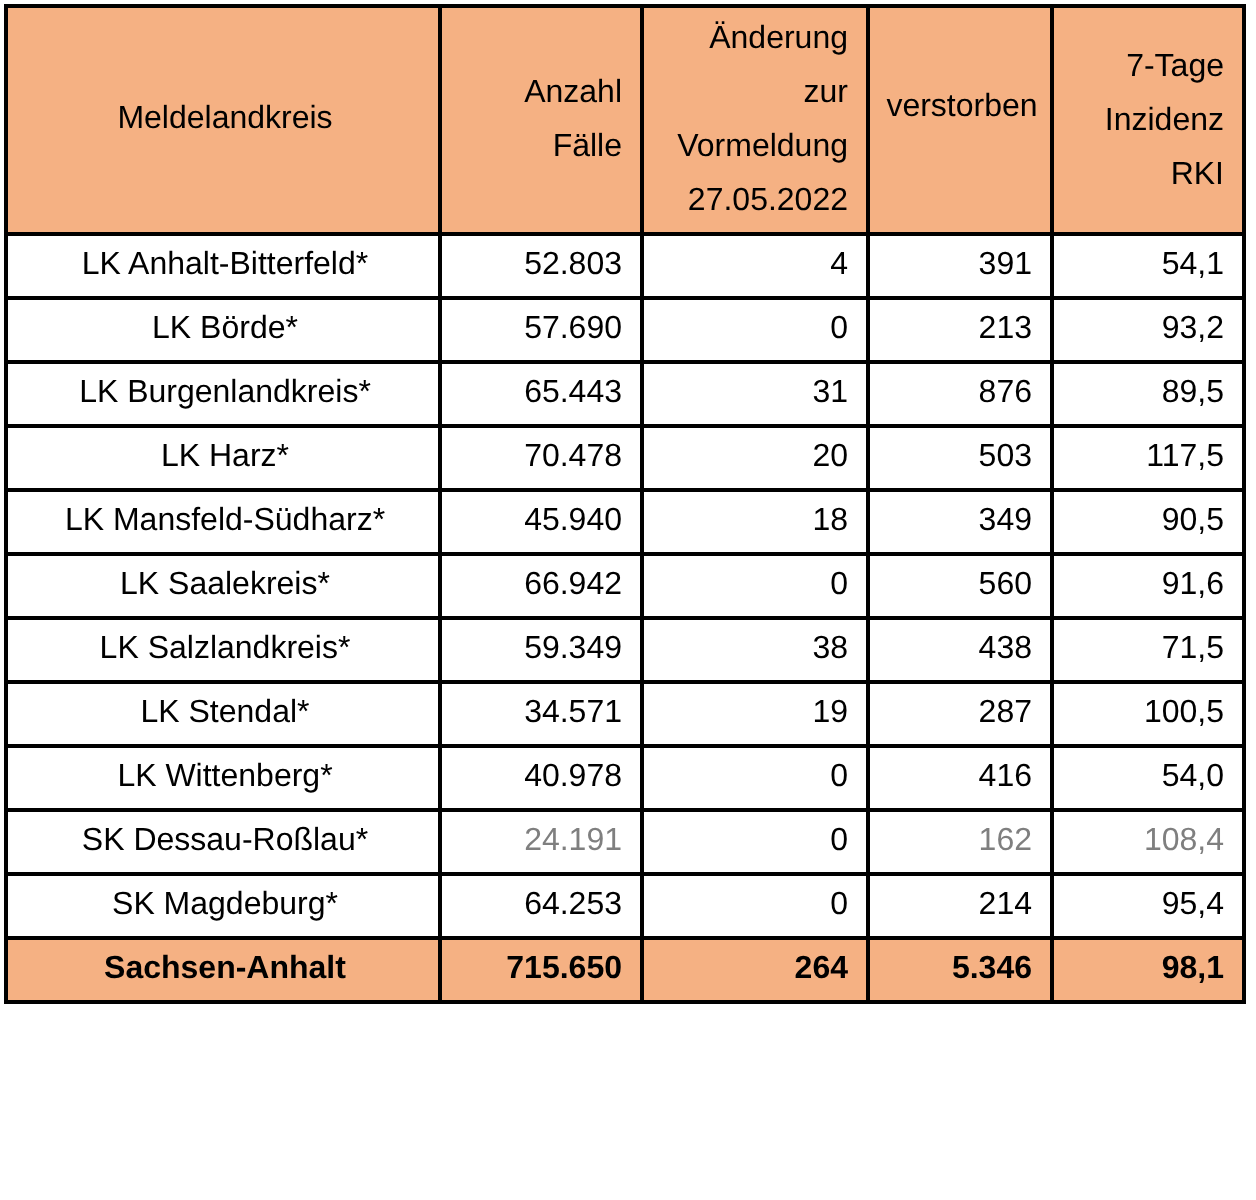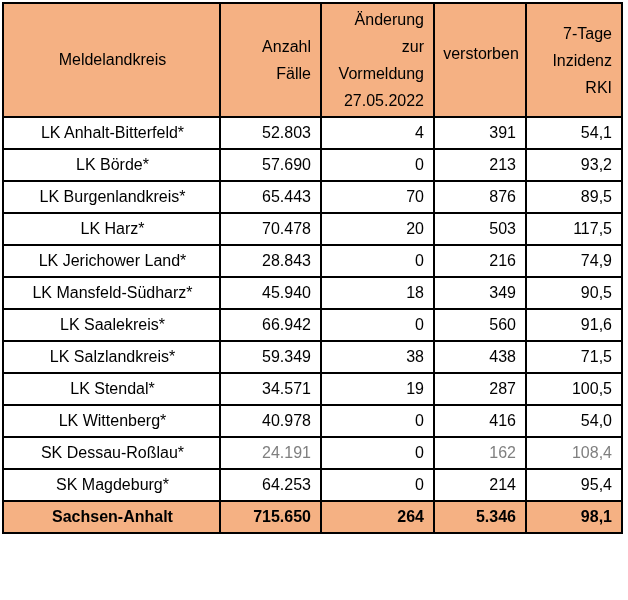--- a/index.html
+++ b/index.html
@@ -93,37 +93,30 @@
         <tr>
           <td class="c-name">LK Börde*</td>
           <td class="c-num">57.690</td>
           <td class="c-num">0</td>
           <td class="c-num">213</td>
           <td class="c-num">93,2</td>
         </tr>
         <tr>
           <td class="c-name">LK Burgenlandkreis*</td>
           <td class="c-num">65.443</td>
-          <td class="c-num">70</td>
+          <td class="c-num">31</td>
           <td class="c-num">876</td>
           <td class="c-num">89,5</td>
         </tr>
         <tr>
           <td class="c-name">LK Harz*</td>
           <td class="c-num">70.478</td>
           <td class="c-num">20</td>
           <td class="c-num">503</td>
           <td class="c-num">117,5</td>
-        </tr>
-        <tr>
-          <td class="c-name">LK Jerichower Land*</td>
-          <td class="c-num">28.843</td>
-          <td class="c-num">0</td>
-          <td class="c-num">216</td>
-          <td class="c-num">74,9</td>
         </tr>
         <tr>
           <td class="c-name">LK Mansfeld-Südharz*</td>
           <td class="c-num">45.940</td>
           <td class="c-num">18</td>
           <td class="c-num">349</td>
           <td class="c-num">90,5</td>
         </tr>
         <tr>
           <td class="c-name">LK Saalekreis*</td>

